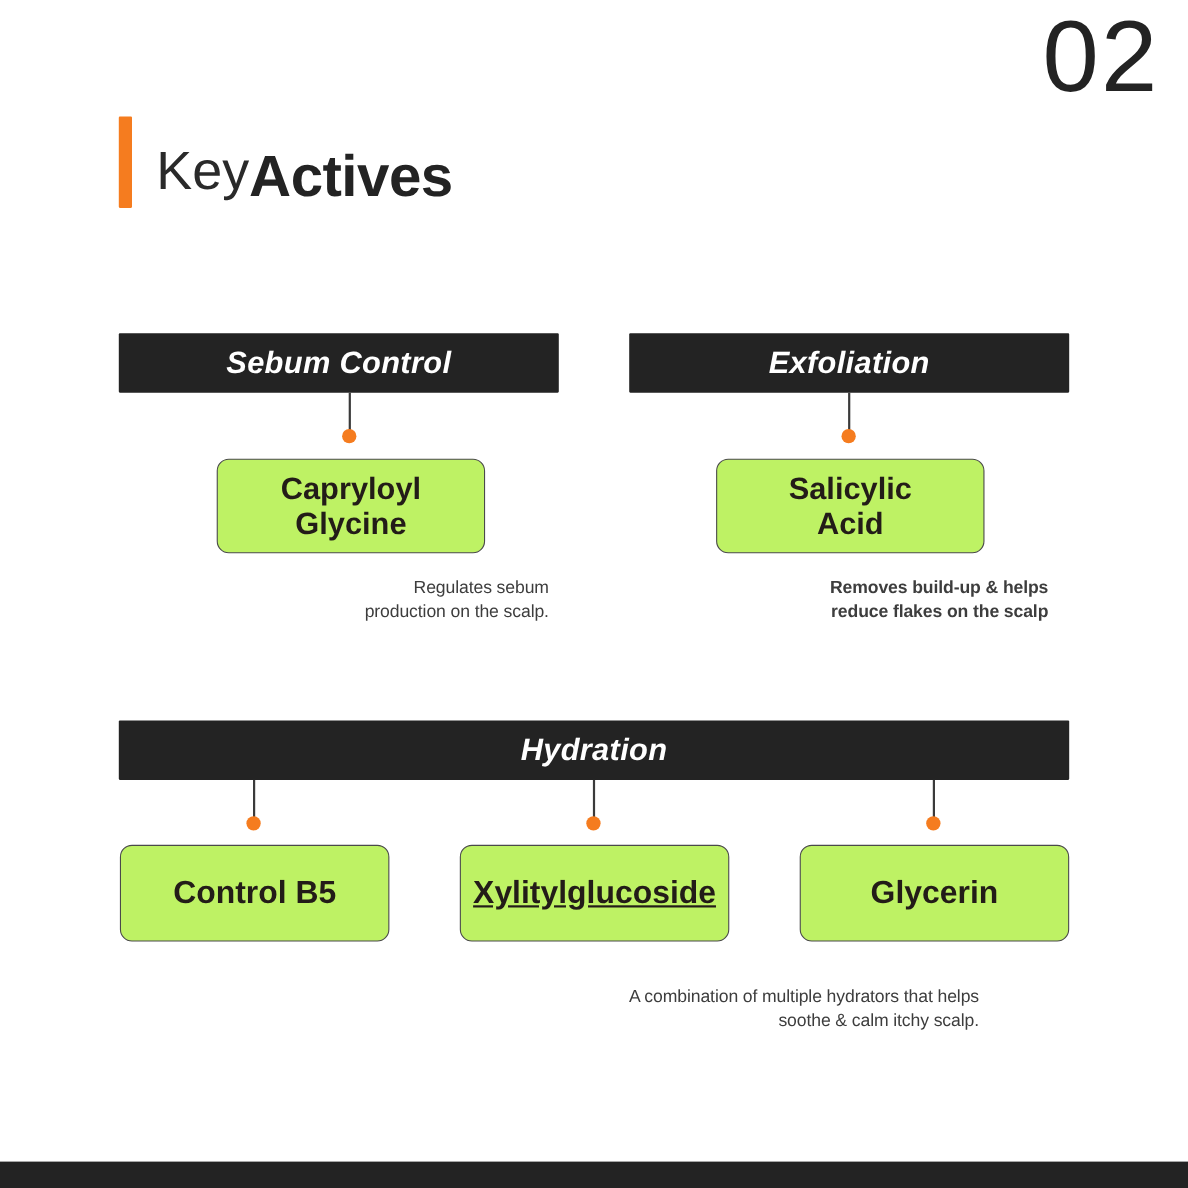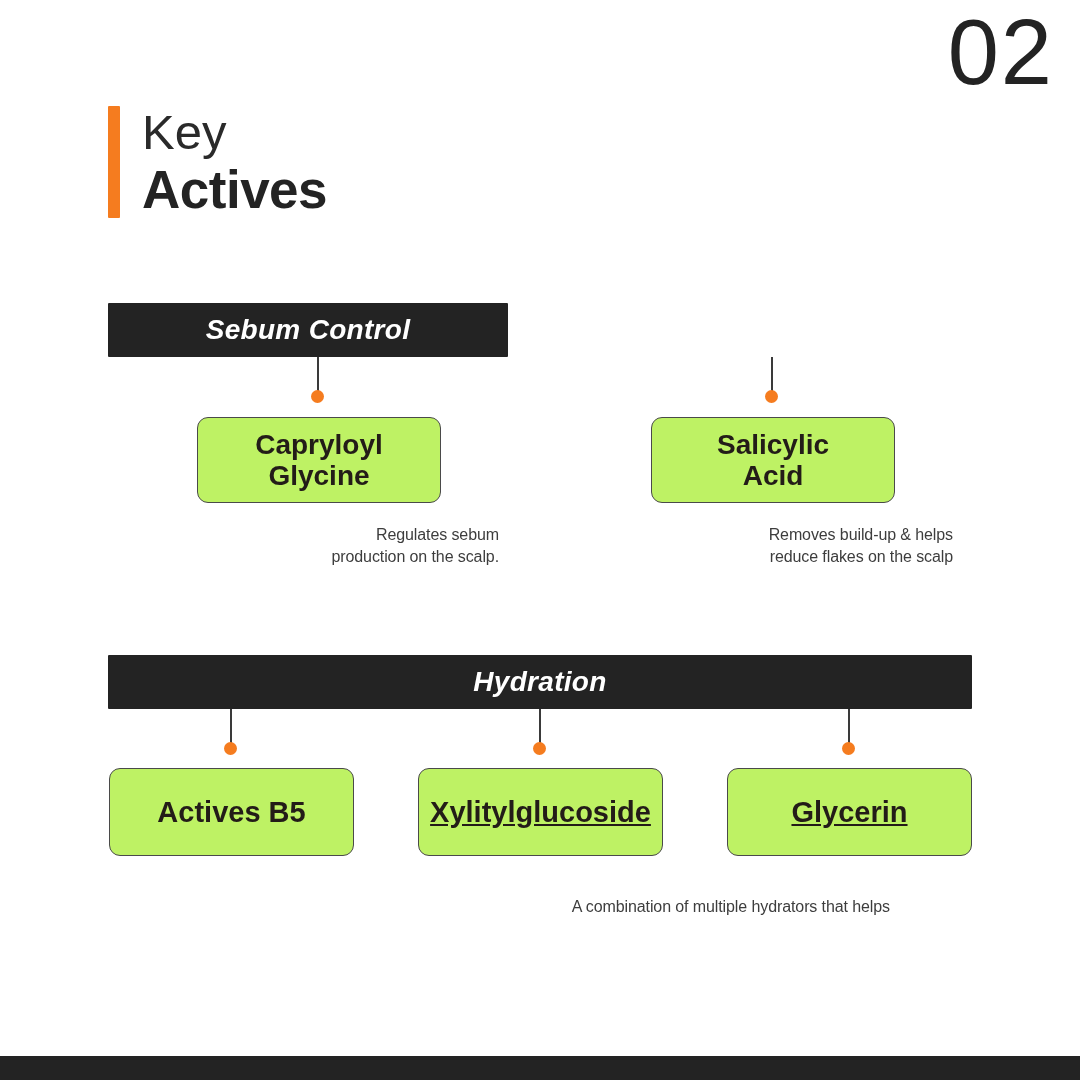--- a/index.html
+++ b/index.html
@@ -45,22 +45,22 @@
   }
   .heading-bar {
     width: 12px;
     background: #F57C1F;
     border-radius: 1px;
     margin-right: 22px;
     align-self: stretch;
   }
   .heading-text {
     display: flex;
-    flex-direction: column;
     justify-content: center;
+    margin-top: 24px;
   }
   .heading-line1 {
     font-size: 49px;
     font-weight: 300;
     color: #2a2a2a;
     line-height: 1.08;
     letter-spacing: 0px;
   }
   .heading-line2 {
     font-size: 53px;
@@ -166,52 +166,54 @@
       <div>Capryloyl</div>
       <div>Glycine</div>
     </div>
   </div>
 
   <div class="desc" style="left:137px; top:524px; width:362px;">
     <div>Regulates sebum</div>
     <div>production on the scalp.</div>
   </div>
 
+  <div class="cat-bar" id="cat-exfol">Exfoliation</div>
 
   <div class="conn" style="left:771px; top:357px; height:45px;"></div>
   <div class="dot" style="left:765px; top:390px;"></div>
 
   <div class="ing-box two-line" id="box-salicylic" style="left:651px; top:417px; width:242px; height:84px;">
     <div>
       <div>Salicylic</div>
       <div>Acid</div>
     </div>
   </div>
 
-  <div class="desc" style="left:591px; top:524px; width:362px;">
+  <div class="desc" style="left:591px; top:524px; width:362px;font-weight:bold;">
     <div>Removes build-up &amp; helps</div>
     <div>reduce flakes on the scalp</div>
   </div>
 
   <div class="cat-bar" id="cat-hydra">Hydration</div>
 
   <div class="conn" style="left:230px; top:709px; height:42px;"></div>
   <div class="dot" style="left:224px; top:742px;"></div>
 
   <div class="conn" style="left:539px; top:709px; height:42px;"></div>
   <div class="dot" style="left:533px; top:742px;"></div>
 
   <div class="conn" style="left:848px; top:709px; height:42px;"></div>
   <div class="dot" style="left:842px; top:742px;"></div>
 
-  <div class="ing-box one-line" style="left:109px; top:768px; width:243px; height:86px;">Actives B5</div>
+  <div class="ing-box one-line" style="left:109px; top:768px; width:243px; height:86px;">Control B5</div>
 
   <div class="ing-box one-line" style="left:418px; top:768px; width:243px; height:86px;text-decoration:underline;">Xylitylglucoside</div>
 
-  <div class="ing-box one-line" style="left:727px; top:768px; width:243px; height:86px;text-decoration:underline;">Glycerin</div>
+  <div class="ing-box one-line" style="left:727px; top:768px; width:243px; height:86px;">Glycerin</div>
 
   <div class="desc" style="left:190px; top:896px; width:700px;">
     <div>A combination of multiple hydrators that helps</div>
+    <div>soothe &amp; calm itchy scalp.</div>
   </div>
 
   <div class="footer-bar"></div>
 
 </div>
 
 </body></html>

